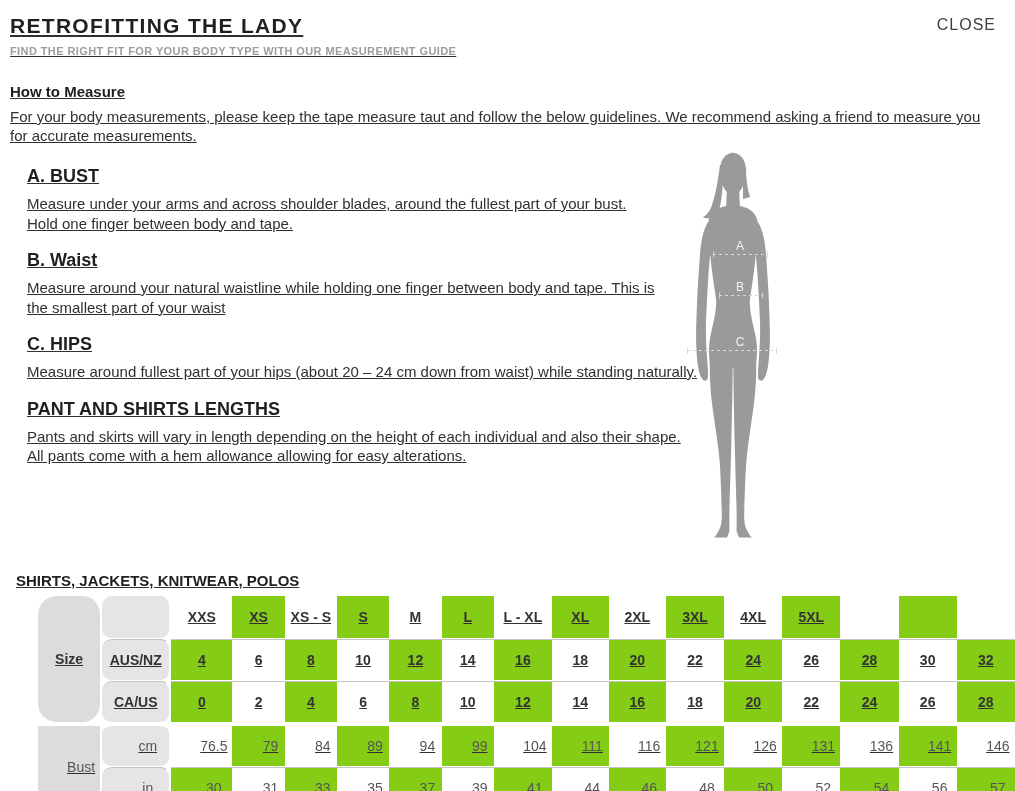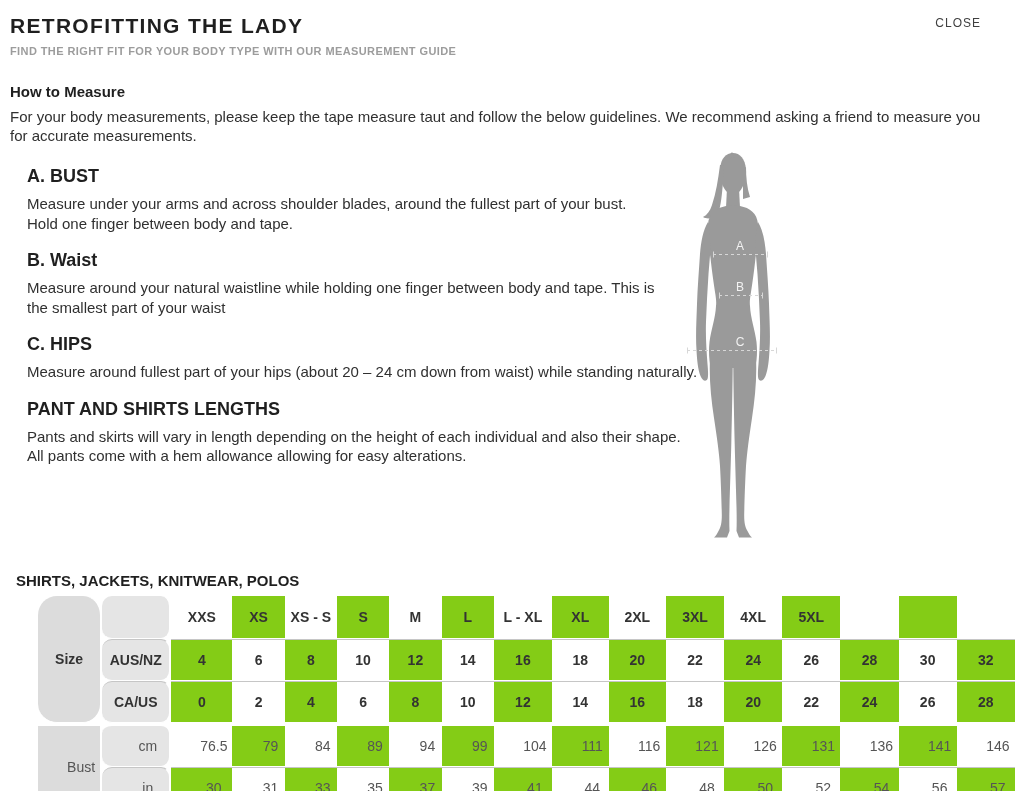--- a/index.html
+++ b/index.html
@@ -1,21 +1,21 @@
 <!DOCTYPE html>
 <html><head>
 <meta charset="utf-8">
 <style>
   html,body{margin:0;padding:0;background:#fff;}
   .page{position:relative;width:1015px;height:791px;background:#ffffff;overflow:hidden;
-        font-family:"Liberation Sans","DejaVu Sans",sans-serif;color:#303030;}
+        font-family:"Liberation Sans","DejaVu Sans",sans-serif;color:#303030;text-decoration:underline;}
   
   .hdr-title{margin:14px 0 0 10px;font-size:21px;font-weight:bold;letter-spacing:1.3px;color:#1f1f1f;}
   .hdr-sub{margin:7px 0 0 10px;font-size:11px;font-weight:bold;letter-spacing:.4px;color:#9c9c9c;}
-  .close-btn{position:absolute;top:15px;right:28px;font-size:12px;letter-spacing:1px;color:#3f3f3f;cursor:pointer;background:none;border:none;font-family:inherit;}
+  .close-btn{position:absolute;top:15px;right:13px;font-size:16px;letter-spacing:1px;color:#3f3f3f;cursor:pointer;background:none;border:none;font-family:inherit;}
   
   .h2{margin:26px 0 0 10px;font-size:15px;font-weight:bold;color:#1f1f1f;}
   .intro{margin:7px 0 0 10px;font-size:15px;line-height:19px;max-width:988px;color:#303030;}
   .sections{margin-left:27px;}
   .sec-h{margin:21px 0 0 0;font-size:18px;font-weight:bold;color:#1f1f1f;}
   .sec-h.tight{margin-top:17px;}
   .sec-p{margin:7px 0 0 0;font-size:15px;line-height:19.5px;color:#303030;}
   .w-a{max-width:622px;} .w-b{max-width:628px;} .w-c{max-width:680px;} .w-d{max-width:660px;}
   
   .figure{position:absolute;left:683px;top:150px;width:100px;height:390px;}

